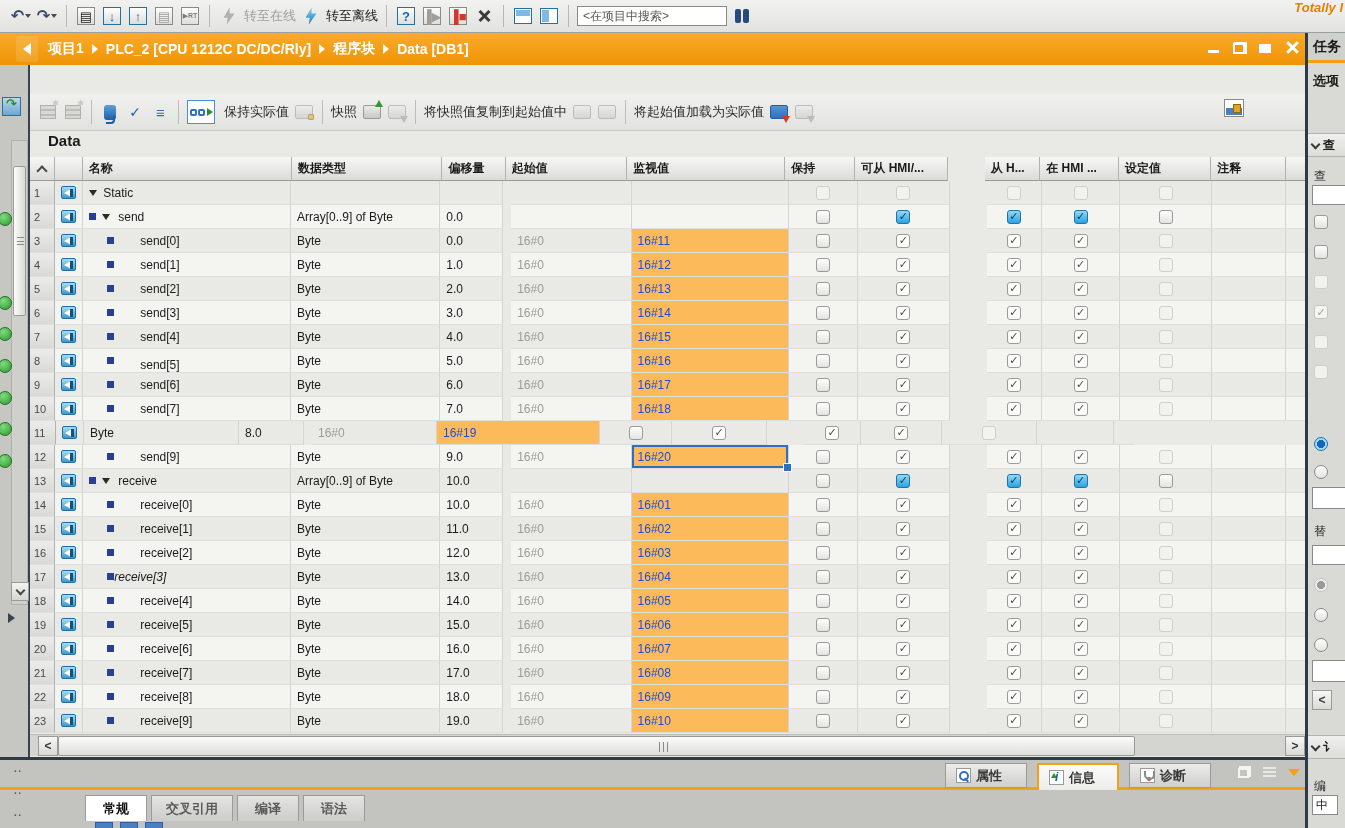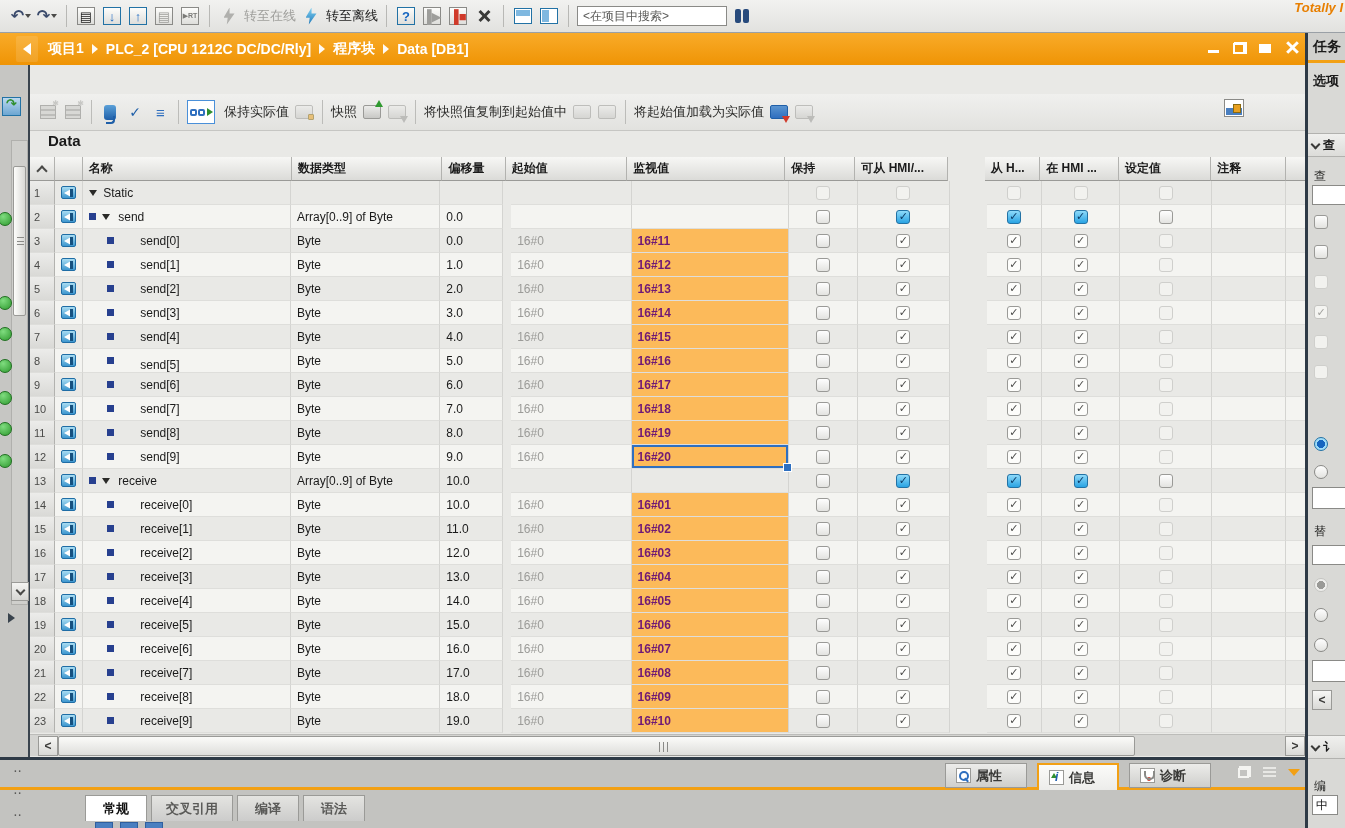--- a/index.html
+++ b/index.html
@@ -122,21 +122,21 @@
   .chev-up { width:8px; height:8px; border-left:2px solid #4a4a48; border-top:2px solid #4a4a48; transform:rotate(45deg); margin-top:4px; }
   .var-icon { position:relative; width:17px; height:13px; border:1px solid #1f6da5; border-radius:2px;
     background:linear-gradient(180deg,#a8dcf2,#3e97cf); }
   .var-icon::before { content:""; position:absolute; left:2px; top:2px; width:0; height:0;
     border-top:4px solid transparent; border-bottom:4px solid transparent; border-right:7px solid #fff; }
   .var-icon::after { content:""; position:absolute; right:2px; top:2px; width:3px; height:8px; background:#15507f; }
   .bullet { width:7px; height:7px; background:#27408f; flex:0 0 auto; }
   .tri-down { width:0; height:0; border-left:4px solid transparent; border-right:4px solid transparent; border-top:6px solid #2a2a28; flex:0 0 auto; }
   .c.start-val { color:#9b9b98;margin-left:8px; }
   .c.mon { padding:0 6px; }
-  .c.mon.orange { background:#fcba5a !important; color:#701a75;font-weight:bold; }
+  .c.mon.orange { background:#fcba5a !important; color:#1d4ed8; }
   .c.mon.selected { position:relative; box-shadow:inset 0 0 0 2px #2e6fc0; z-index:3; }
   .c.mon.selected::after { content:""; position:absolute; right:-4px; bottom:-4px; width:7px; height:7px; background:#2e6fc0; border:1px solid #fff; }
   .cbcell { justify-content:center; }
   .cb { width:14px; height:14px; border-radius:3px; border:1px solid #9a9a97; background:linear-gradient(180deg,#fefefe,#e3e3e0);
         display:flex; align-items:center; justify-content:center; font-size:11px; font-weight:bold; line-height:1; }
   .cb.dis { border-color:#cfcfcc; background:#f2f2ef; }
   .cb.blue { border-color:#2272a5; background:linear-gradient(180deg,#8edafa,#29a3e3); color:#0a3a66; }
   .cb.blue::after { content:"✓"; }
   .cb.check { color:#4a4a48; background:#fdfdfb; }
   .cb.check::after { content:"✓"; }
@@ -716,24 +716,20 @@
             <span class="cb dis"></span>
           </div>
           <div class="c w-com"></div>
           <div class="c w-fill"></div>
         </div>
         <div class="trow odd">
           <div class="c w-num num">11</div>
           <div class="c w-icon">
             <span class="var-icon"></span>
           </div>
-          <div class="c w-name">
-            <span class="bullet" style="margin-left: 18px;"></span>
-            <span style="margin-left: 26px;">send[8]</span>
-          </div>
           <div class="c w-type">Byte</div>
           <div class="c w-off">8.0</div>
           <div class="c w-start start-val">16#0</div>
           <div class="c w-mon mon orange">16#19</div>
           <div class="c w-keep cbcell">
             <span class="cb off"></span>
           </div>
           <div class="c w-hmi1 cbcell">
             <span class="cb check"></span>
           </div>
@@ -905,21 +901,21 @@
           <div class="c w-com"></div>
           <div class="c w-fill"></div>
         </div>
         <div class="trow odd">
           <div class="c w-num num">17</div>
           <div class="c w-icon">
             <span class="var-icon"></span>
           </div>
           <div class="c w-name">
             <span class="bullet" style="margin-left: 18px;"></span>
-            <span style="margin-left: 26px;">receive[3]</span>
+            <span style=" font-style: italic;">receive[3]</span>
           </div>
           <div class="c w-type">Byte</div>
           <div class="c w-off">13.0</div>
           <div class="c w-start start-val">16#0</div>
           <div class="c w-mon mon orange">16#04</div>
           <div class="c w-keep cbcell">
             <span class="cb off"></span>
           </div>
           <div class="c w-hmi1 cbcell">
             <span class="cb check"></span>

